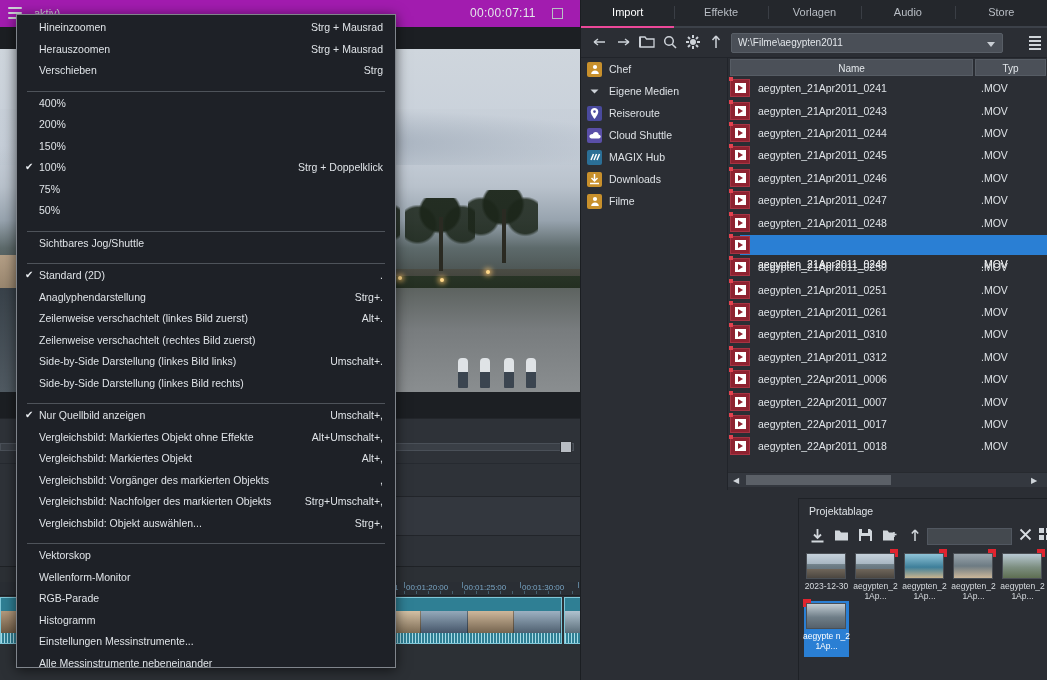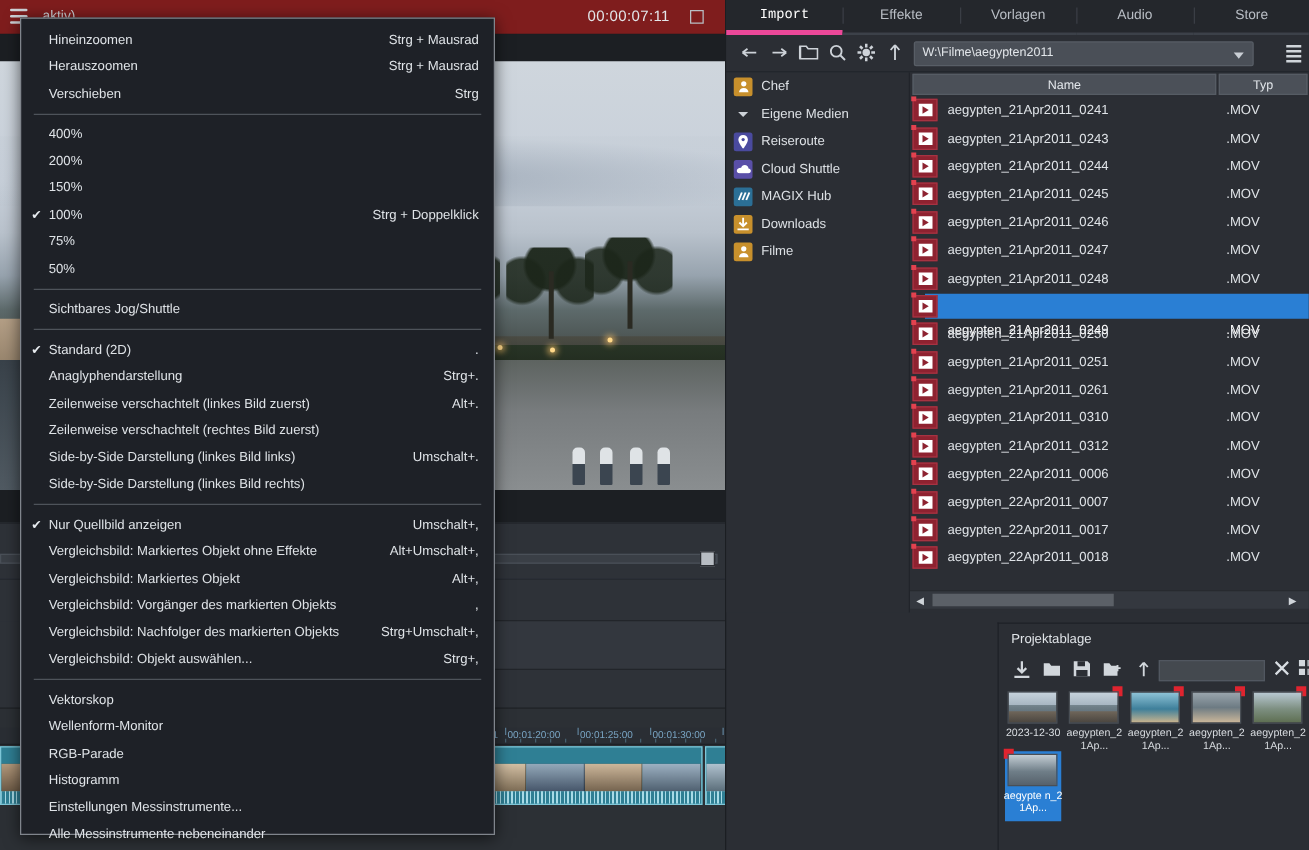--- a/index.html
+++ b/index.html
@@ -12,21 +12,21 @@
   #app { position: relative; width: 1047px; height: 680px; background: #25282e; }
 
   
   #editor-region {
     position: absolute; left: 0; top: 0; width: 580px; height: 680px;
     background: #2e3238;
   }
   
   #titlebar {
     position: absolute; left: 0; top: 0; width: 580px; height: 28px;
-    background: #7f1d1d;
+    background: #a21caf;
     border-bottom: 1px solid #1b1e22;
   }
   .hamburger {
     position: absolute; left: 8px; top: 7px; width: 14px; height: 12px;
   }
   .hamburger i {
     display: block; height: 2px; background: #cfd3d8; margin-bottom: 3px; border-radius: 1px;
   }
   #title-text {
     position: absolute; left: 34px; top: 7px; font-size: 11px; color: #cdd1d6;
@@ -251,21 +251,21 @@
   }
   #tabs {
     position: absolute; left: 0; top: 0; width: 467px; height: 28px;
     background: #24272c; display: flex;
   }
   .tab {
     flex: 1; text-align: center; font-size: 11px; color: #b9bec5;
     line-height: 24px; height: 28px; position: relative;
     border-bottom: 2px solid #3c4149;
   }
-  .tab.active { color: #ffffff; border-bottom: 4px solid #ec4899; font-family: Liberation Mono, monospace; }
+  .tab.active { color: #ffffff; border-bottom: 2px solid #ec4899; }
   .tab + .tab:before {
     content:""; position:absolute; left:0; top:6px; height:13px; width:1px; background:#3a3e45;
   }
 
   #nav-toolbar {
     position: absolute; left: 0; top: 28px; width: 467px; height: 30px;
     background: #2b2e34; border-bottom: 1px solid #21242a;
   }
   .nav-ico {
     position: absolute; top: 6px; width: 18px; height: 18px; color: #cdd2d8;
@@ -424,21 +424,21 @@
   
   #ctx-menu {
     position: absolute; left: 16px; top: 14px; width: 380px; height: 654px;
     background: #1e2127;
     border: 1px solid #80858c;
     box-shadow: 0 2px 12px rgba(0,0,0,.6);
     z-index: 50;
     padding: 6px 0 4px 0;
   }
   .mi {
-    position: relative; height: 21.5px; display: flex; align-items: center;
+    position: relative; height: 21.5px; display: flex; 
     padding-left: 22px; padding-right: 12px;
   }
   .mi .mlabel { font-size: 10.5px; color: #dfe3e7; white-space: nowrap; }
   .mi .mshort {
     position: absolute; right: 12px; font-size: 10.5px; color: #dfe3e7; white-space: nowrap;
   }
   .mi .mcheck {
     position: absolute; left: 8px; font-size: 10px; color: #e9edf1;
   }
   .msep {

